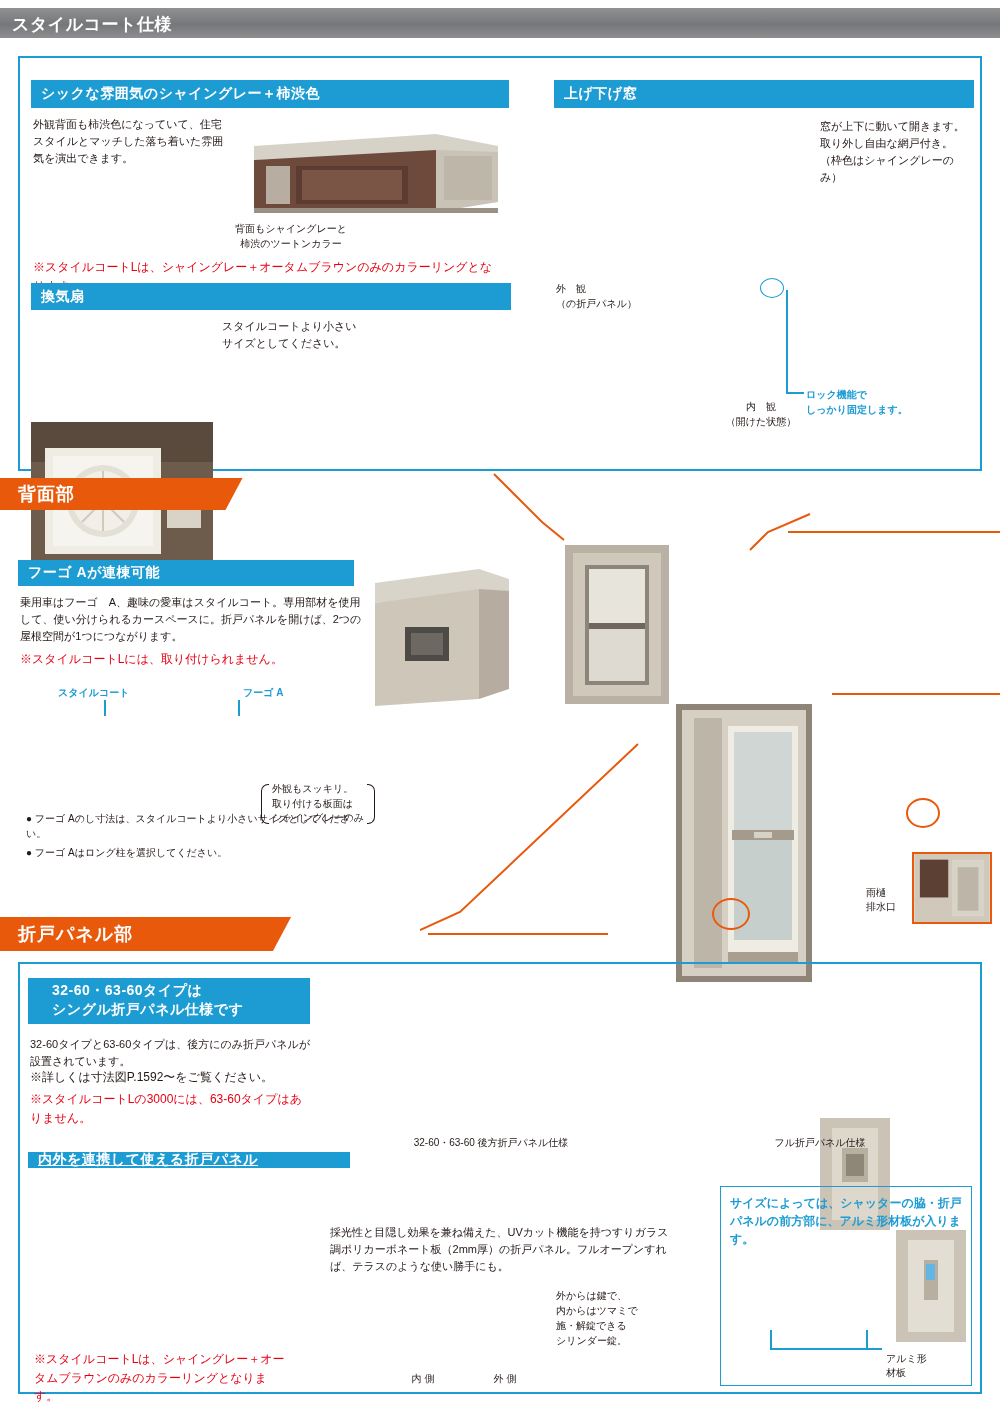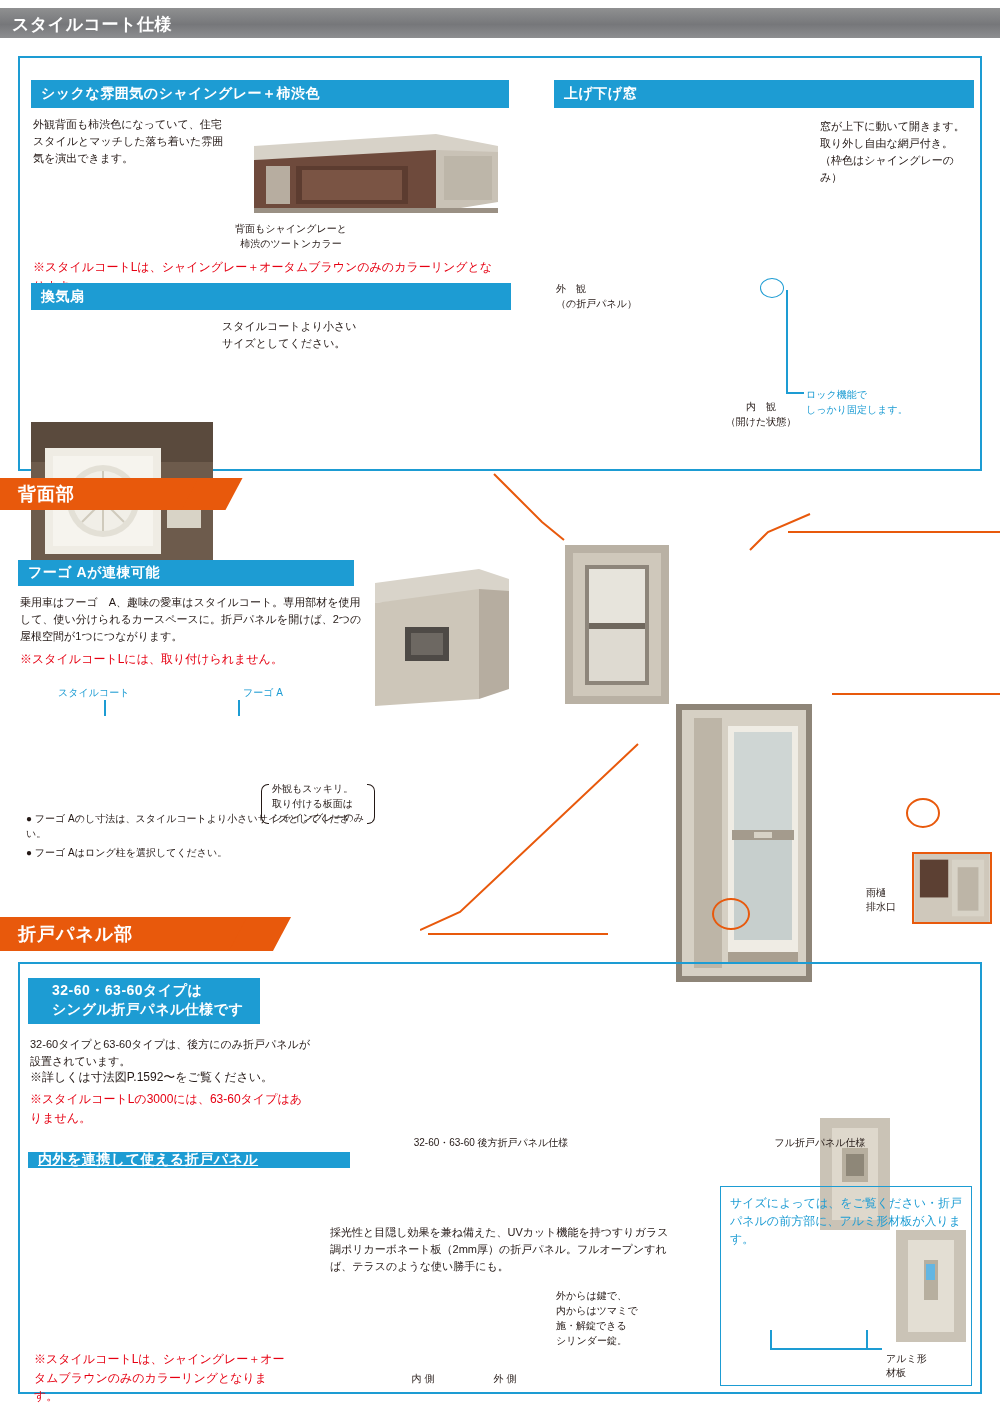--- a/index.html
+++ b/index.html
@@ -43,21 +43,21 @@
   }
 
   
   .box-blue { border:2px solid #1d9cd3; }
   .box-orange { border:2px solid #e8590c; }
 
   
   .txt { line-height:1.55; }
   .txt.small { font-size:12px; }
   .red { color:#e60012; }
-  .blue-txt { color:#1d9cd3; }
+  .blue-txt { color:#1d9cd3;font-weight:bold; }
   .cap { font-size:10px; line-height:1.4; text-align:center; }
   .cap-l { font-size:10px; line-height:1.45; }
 
   
   .photo { background:#cfc8bd; overflow:hidden; position:relative; }
   .photo svg { display:block; width:100%; height:100%; }
 
   
   .brace { position:relative; padding-left:14px; }
   .brace:before{
@@ -270,21 +270,21 @@
       <line x1="0" y1="2" x2="180" y2="2" stroke="#e8590c" stroke-width="2"></line>
     </svg>
 </div>
 
 <div class="abs orange-tab skew" style="left:0px; top:917px; width:260px; height:34px;">
   <span style="position:relative; z-index:2;">折戸パネル部</span>
 </div>
 
 <div class="abs box-blue" style="left:18px; top:962px; width:964px; height:432px;"></div>
 
-<div class="abs blue-head two-line" style="left:28px; top:978px; width:232px; height:46px; white-space:pre-line;padding-left:24px;">
+<div class="abs blue-head two-line" style="left:28px; top:978px; width:282px; height:46px; white-space:pre-line;padding-left:24px;">
   <span>32-60・63-60タイプは
 シングル折戸パネル仕様です</span>
 </div>
 <div class="abs txt" style="left:30px; top:1036px; width:282px;">32-60タイプと63-60タイプは、後方にのみ折戸パネルが設置されています。</div>
 <div class="abs txt small" style="left:30px; top:1068px; width:282px;">※詳しくは寸法図P.1592〜をご覧ください。</div>
 <div class="abs txt small red" style="left:30px; top:1090px; width:282px;">※スタイルコートLの3000には、63-60タイプはありません。</div>
 
 <div class="abs cap" style="left:326px; top:1136px; width:330px;">32-60・63-60 後方折戸パネル仕様</div>
 
 <div class="abs cap" style="left:672px; top:1136px; width:296px;">フル折戸パネル仕様</div>
@@ -299,19 +299,19 @@
 
 <div class="abs cap" style="left:386px; top:1372px; width:74px;">内 側</div>
 <div class="abs cap" style="left:468px; top:1372px; width:74px;">外 側</div>
 
 <div class="abs cap-l" style="left:556px; top:1288px; width:150px; white-space:pre-line; line-height:1.5;">外からは鍵で、
 内からはツマミで
 施・解錠できる
 シリンダー錠。</div>
 
 <div class="abs" style="left:720px; top:1186px; width:252px; height:200px; border:1.6px solid #1d9cd3;"></div>
-<div class="abs txt small blue-txt" style="left:730px; top:1194px; width:234px; line-height:1.5;">サイズによっては、をご覧ください・折戸パネルの前方部に、アルミ形材板が入ります。</div>
+<div class="abs txt small blue-txt" style="left:730px; top:1194px; width:234px; line-height:1.5;">サイズによっては、シャッターの脇・折戸パネルの前方部に、アルミ形材板が入ります。</div>
 
 <div class="abs cap-l" style="left:886px; top:1352px; width:60px; white-space:pre-line; line-height:1.35;">アルミ形
 材板</div>
 <div class="abs" style="left:770px; top:1348px; width:112px; height:2px; background:#1d9cd3;"></div>
 <div class="abs" style="left:770px; top:1330px; width:2px; height:20px; background:#1d9cd3;"></div>
 <div class="abs" style="left:866px; top:1330px; width:2px; height:20px; background:#1d9cd3;"></div>
 
 </body></html>

